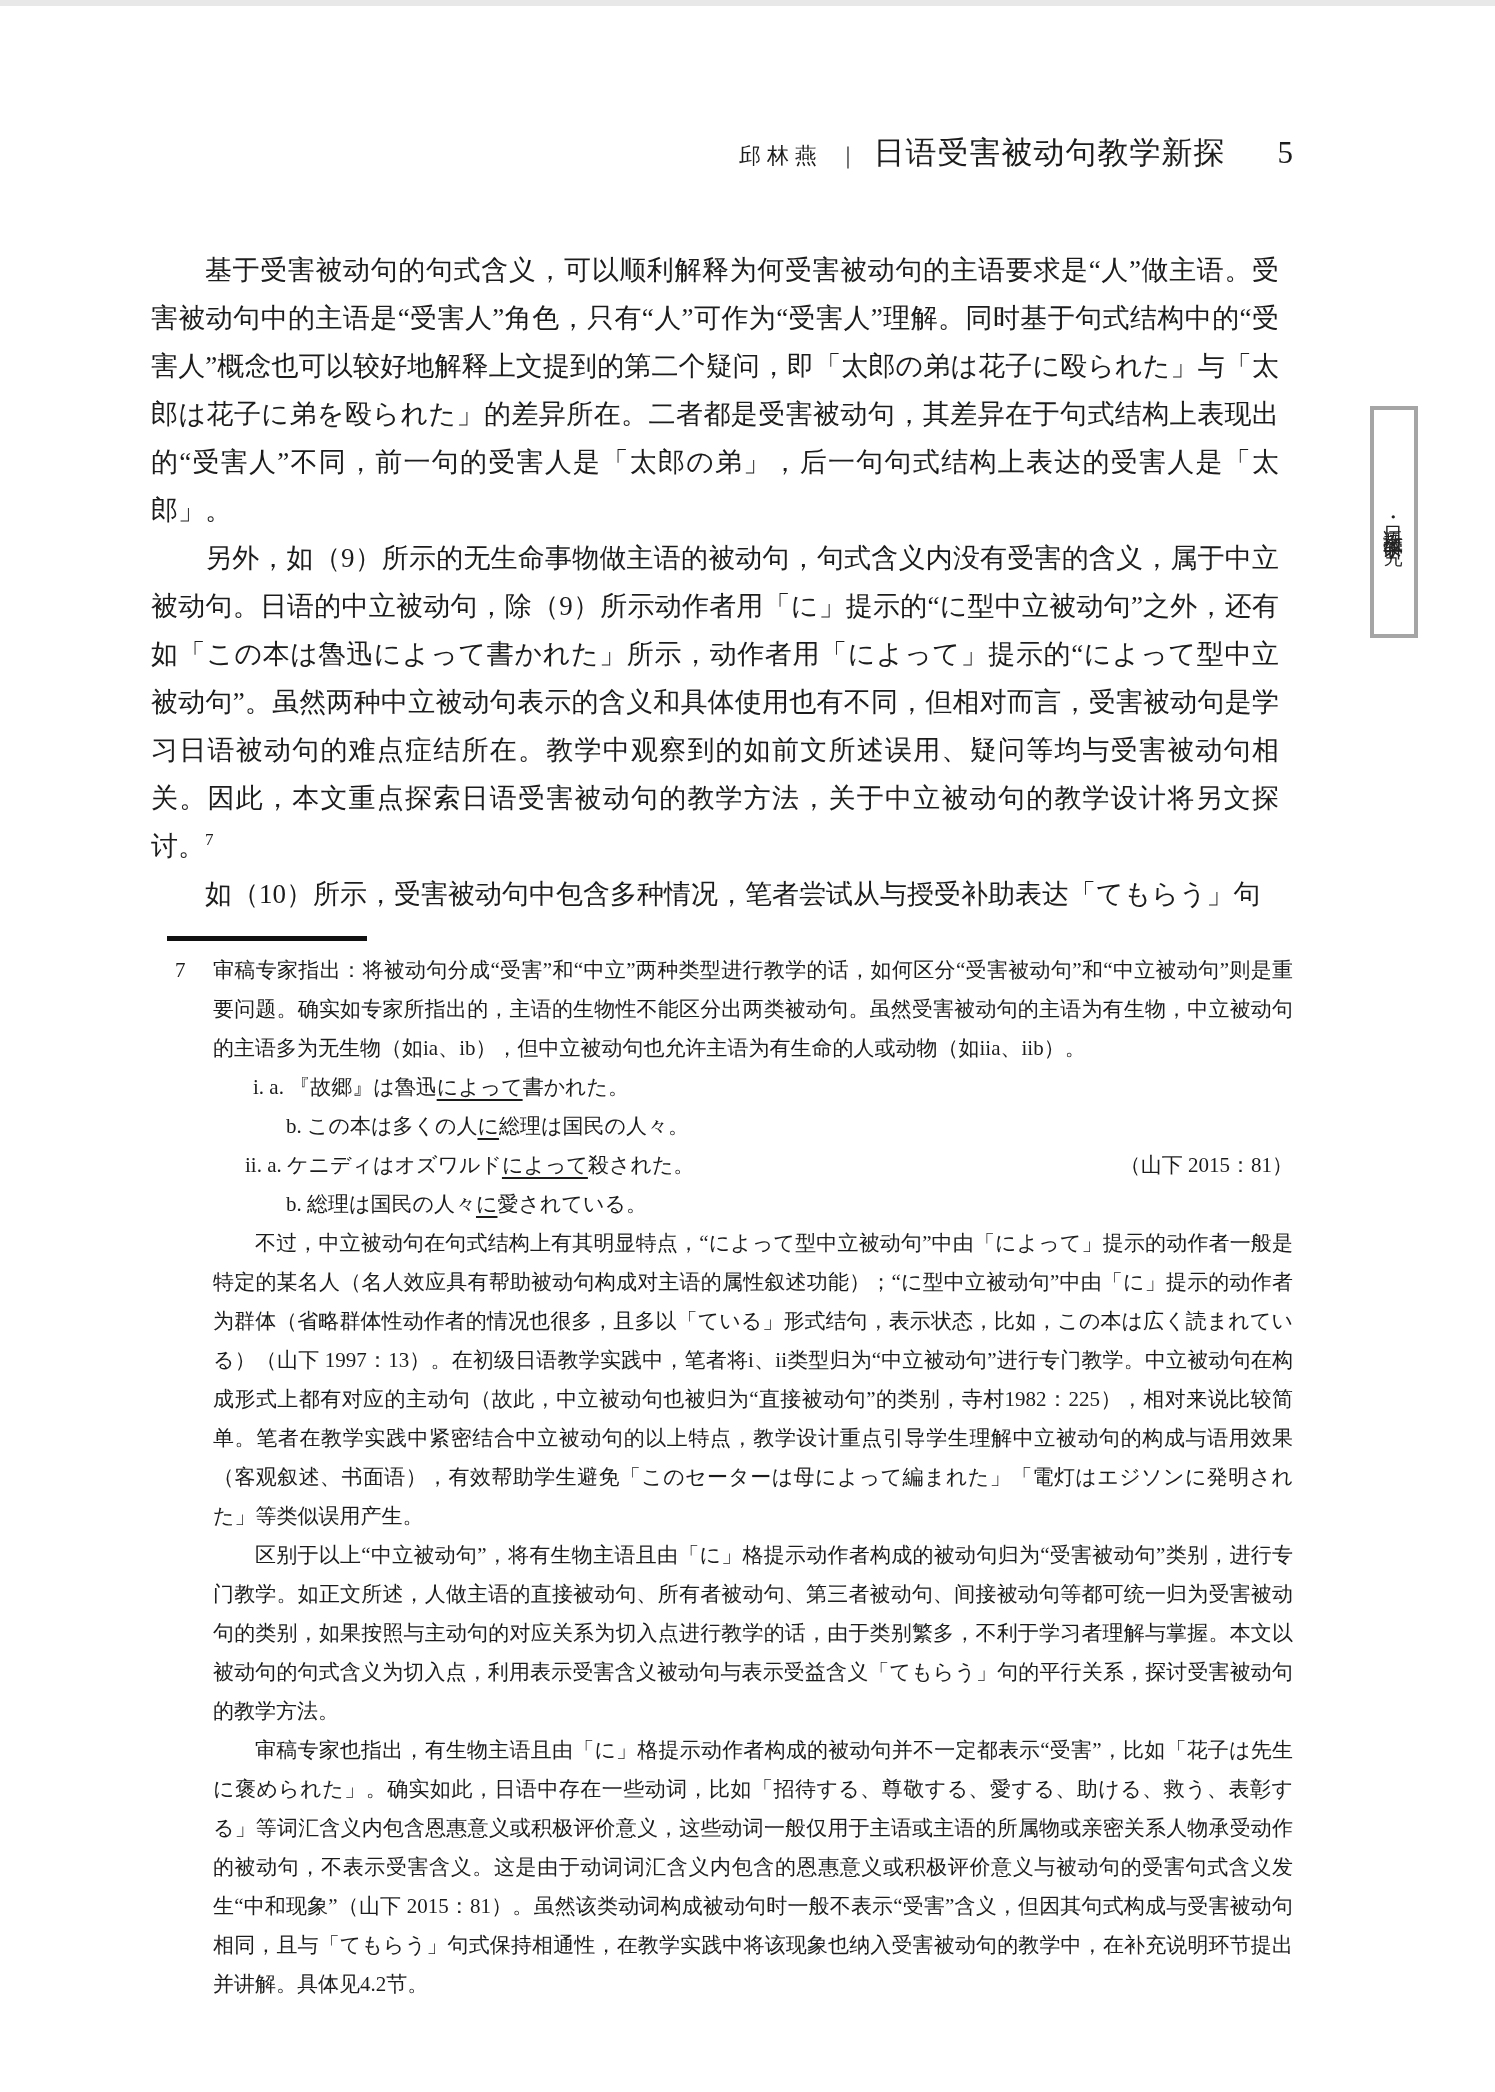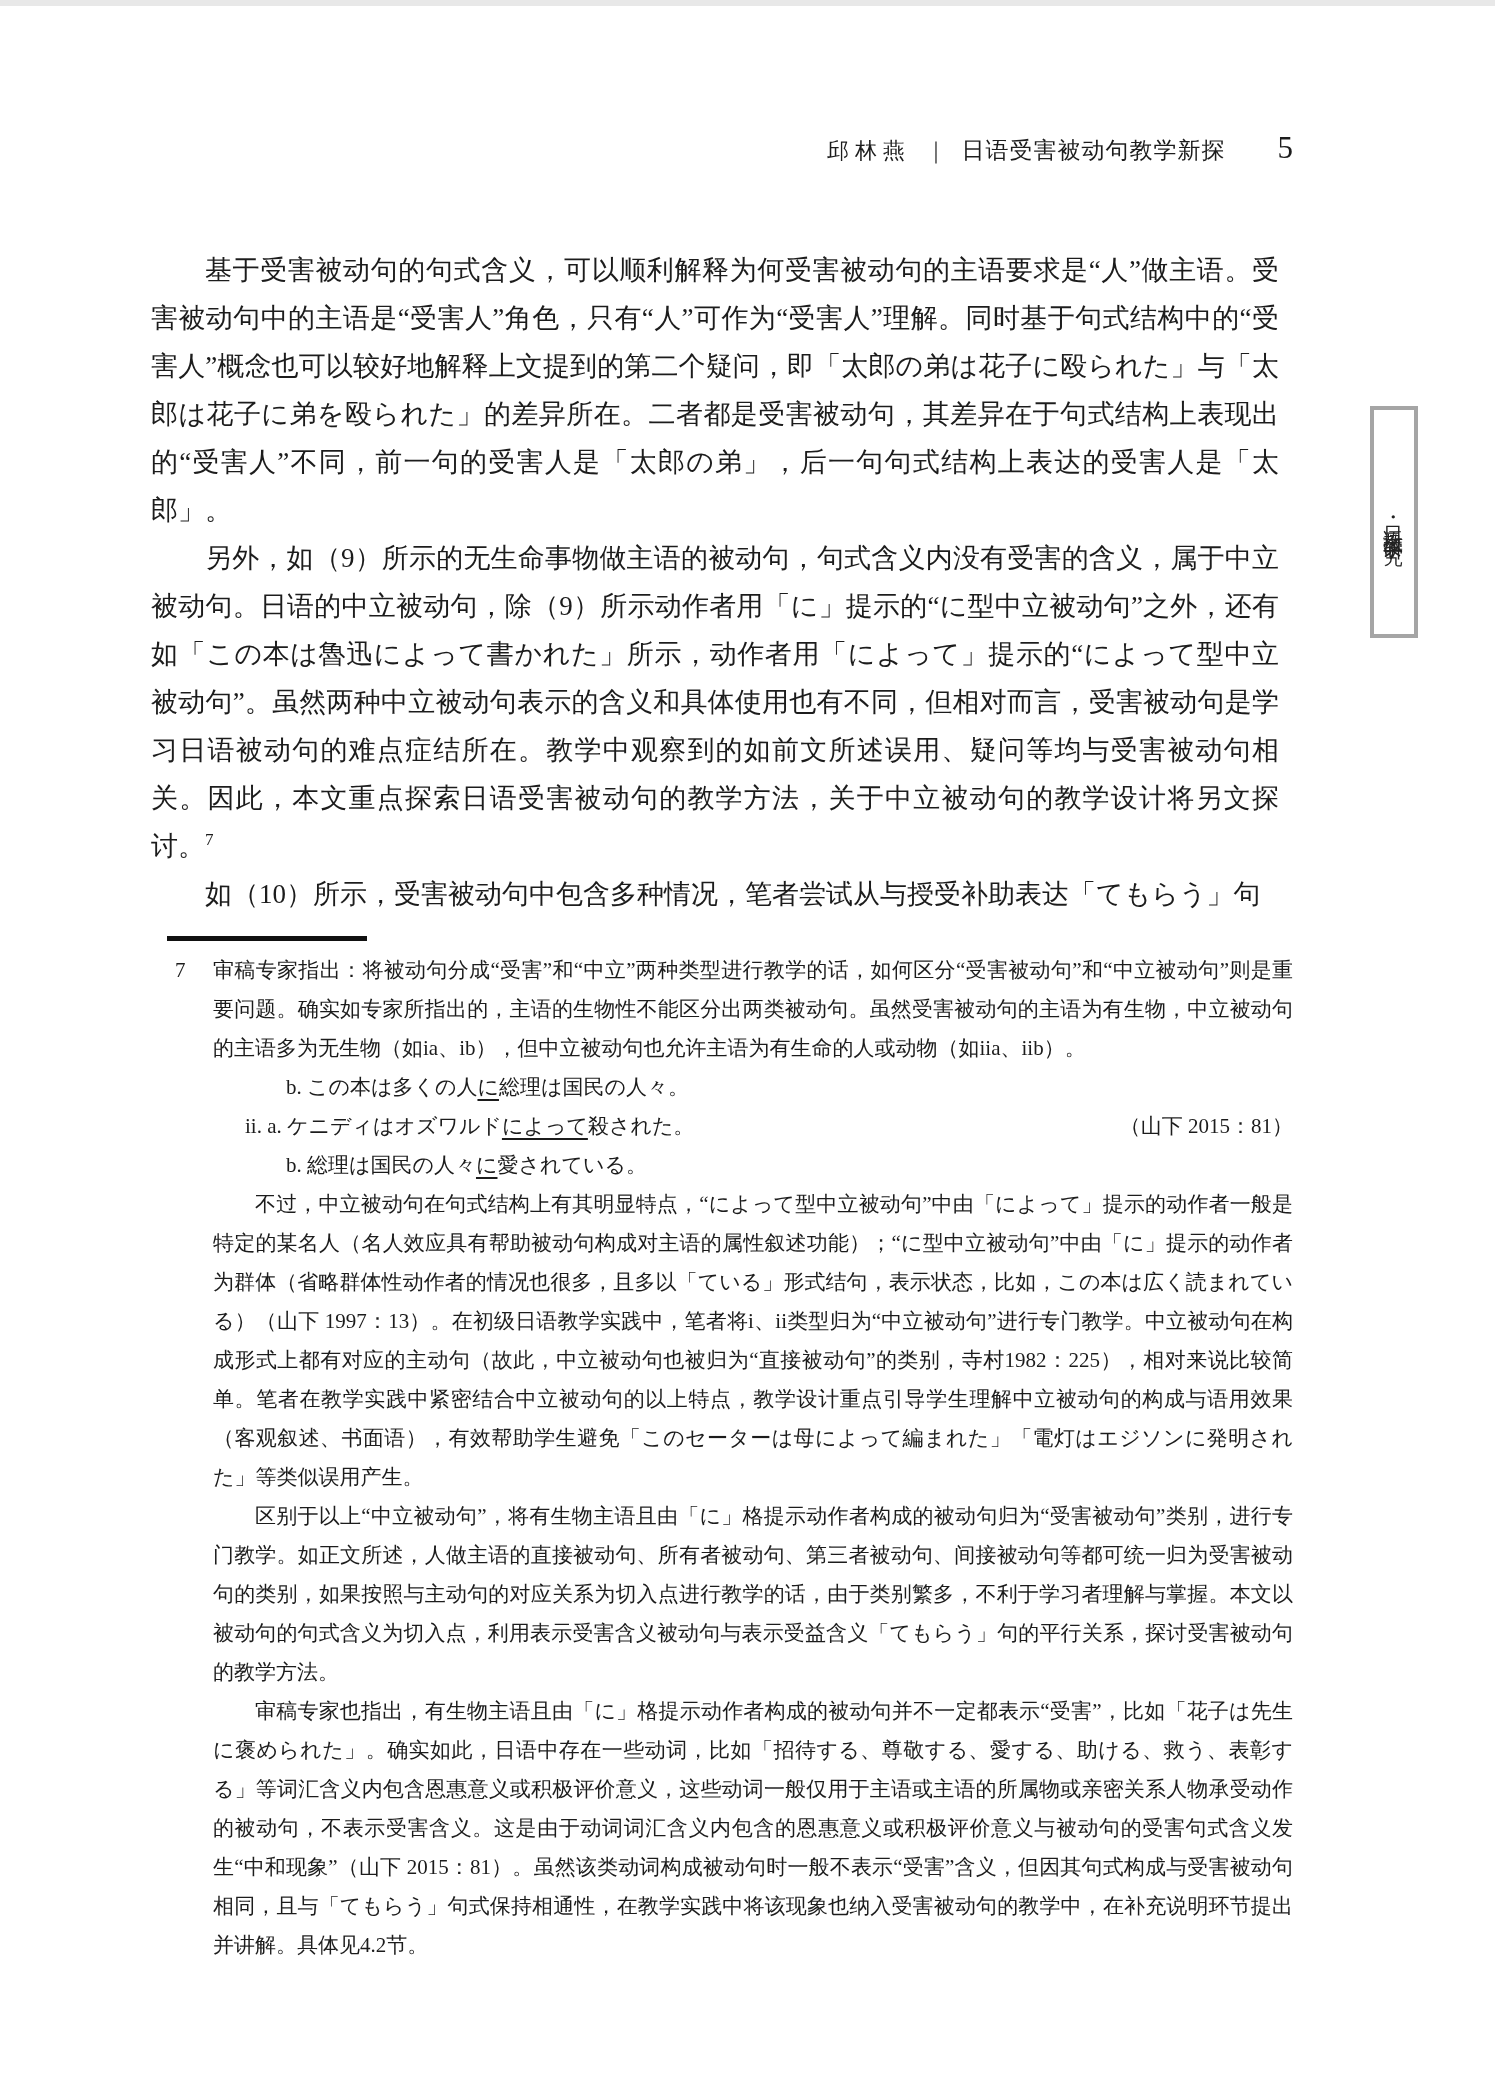--- a/index.html
+++ b/index.html
@@ -20,21 +20,21 @@
     top: 126px;
     left: 165px;
     width: 1128px;
     display: flex;
     justify-content: flex-end;
     align-items: baseline;
   }
   .header-left { display: flex; align-items: baseline; font-size: 23px; letter-spacing: 1px; }
   .header-author { font-size: 22px; letter-spacing: 6px; }
   .header-divider { margin: 0 14px; font-size: 22px; color: #333; }
-  .header-title { font-size: 23px; text-align: center; }
+  .header-title { font-size: 31px; text-align: center; }
   .header-pagenum { font-size: 31px; margin-left: 52px; line-height: 1; }
 
   
   .side-tab {
     position: absolute;
     left: 1370px;
     top: 400px;
     width: 48px;
     height: 232px;
     border: 4px solid #a5a5a5;
@@ -123,20 +123,23 @@
 
   <div class="footnote">
     <div class="fn-rule"></div>
     <div class="fn-body">
       <span class="fn-marker">7</span>
 
       <p class="fn-para">
         <span>审稿专家指出：将被动句分成“受害”和“中立”两种类型进行教学的话，如何区分“受害被动句”和“中立被动句”则是重要问题。确实如专家所指出的，主语的生物性不能区分出两类被动句。虽然受害被动句的主语为有生物，中立被动句的主语多为无生物（如ia、ib），但中立被动句也允许主语为有生命的人或动物（如iia、iib）。</span>
       </p>
 
+      <div class="fn-example ex-ia">
+        <span>i. a. 『故郷』は魯迅</span><span class="ul">によって</span><span>書かれた。</span>
+      </div>
 
       <div class="fn-example ex-ib">
         <span>b. この本は多くの人</span><span class="ul">に</span><span>総理は国民の人々。</span>
       </div>
 
       <div class="fn-example ex-iia">
         <span>
           <span>ii. a. ケニディはオズワルド</span><span class="ul">によって</span><span>殺された。</span>
         </span>
         <span>（山下 2015：81）</span>

